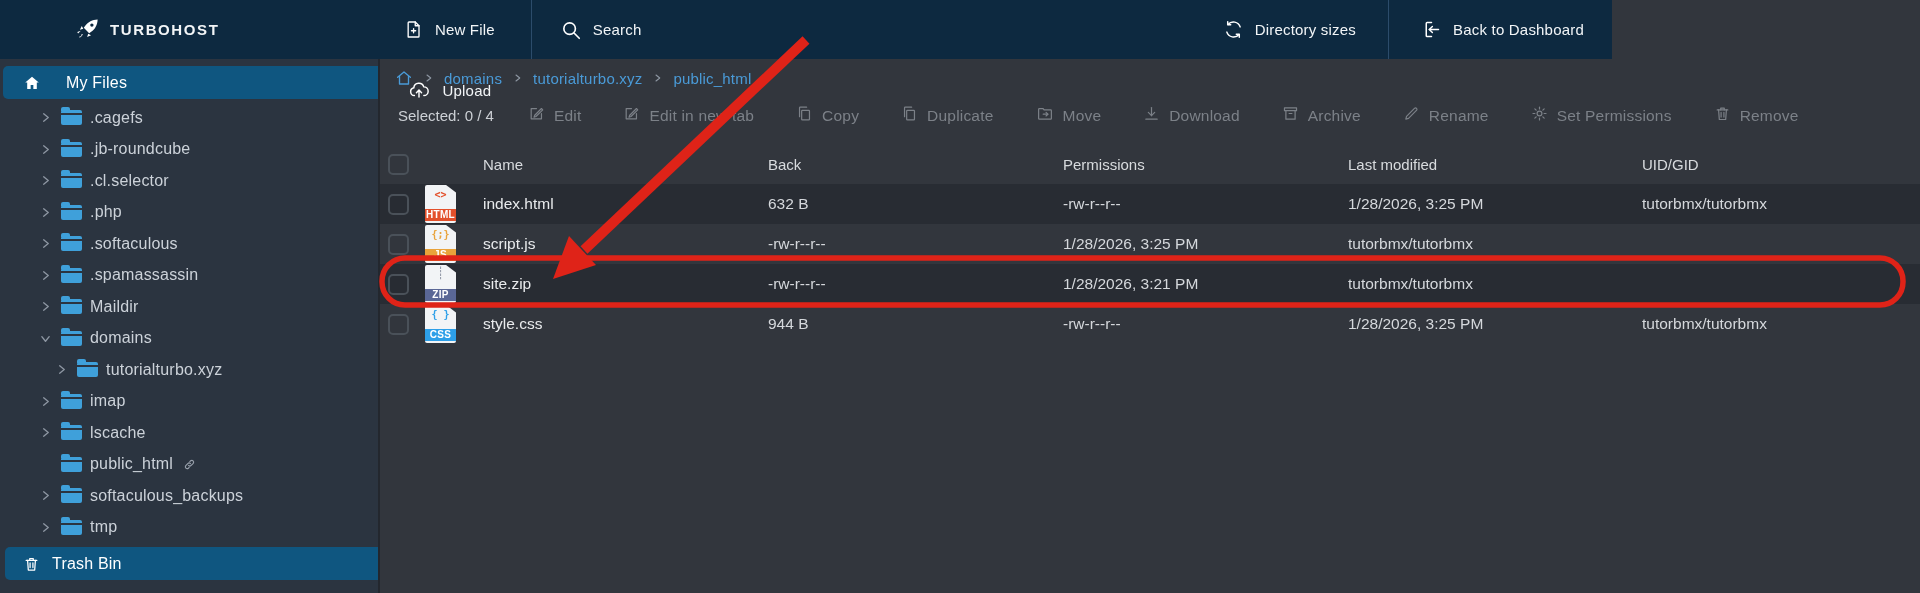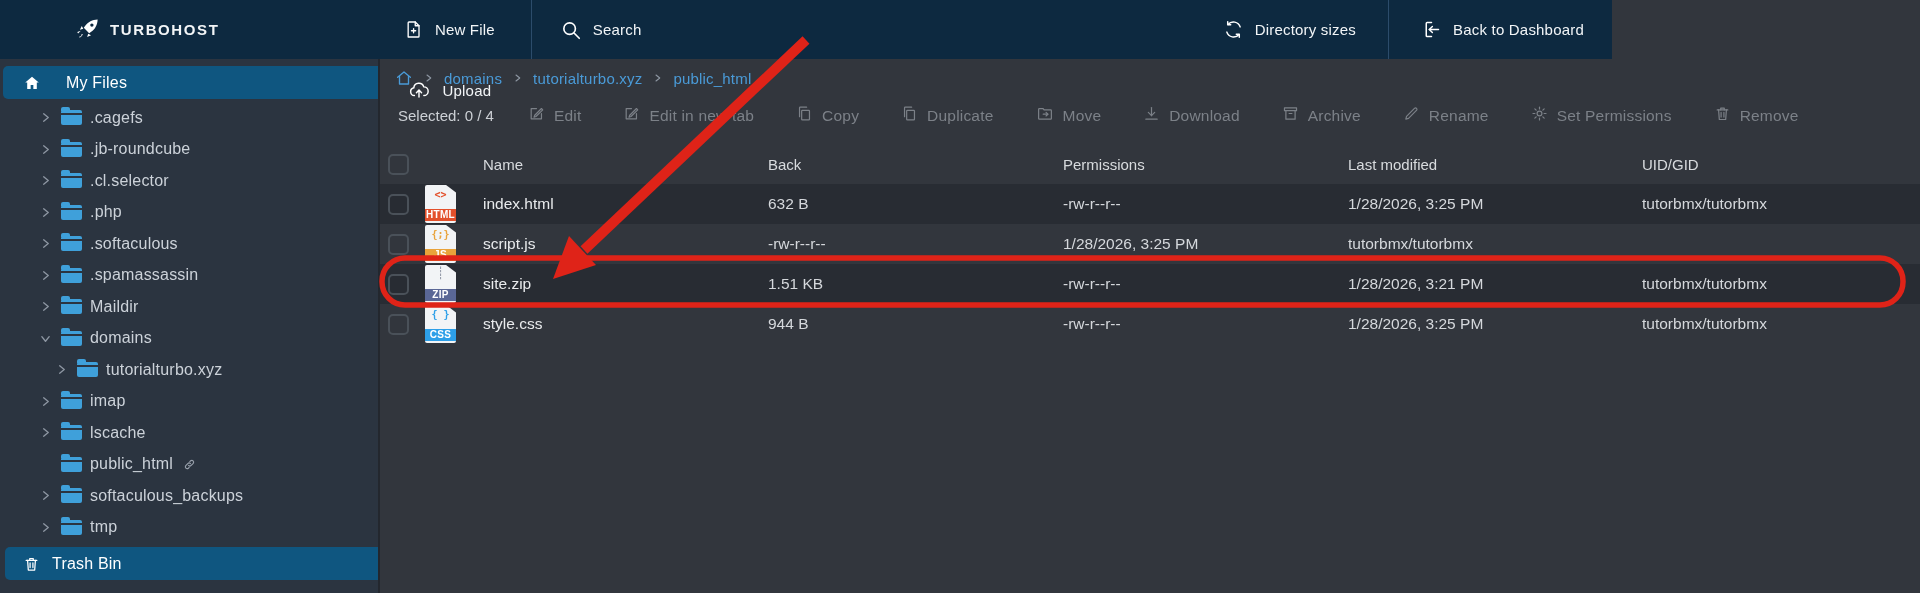--- a/index.html
+++ b/index.html
@@ -483,21 +483,20 @@
               <span class="cbx"></span>
             </div>
           <div class="cell">
               <span class="ficon t-zip">
                 <span class="fbody"></span>
                 <span class="fglyph">┊</span>
                 <span class="fbadge">ZIP</span>
               </span>
             </div>
           <div class="cell c-pad c-name">site.zip</div>
-          <div class="cell">1.51 KB</div>
           <div class="cell">-rw-r--r--</div>
           <div class="cell">1/28/2026, 3:21 PM</div>
           <div class="cell">tutorbmx/tutorbmx</div>
         </div>
 
         <div class="grid trow">
           <div class="cell">
               <span class="cbx"></span>
             </div>
           <div class="cell">

